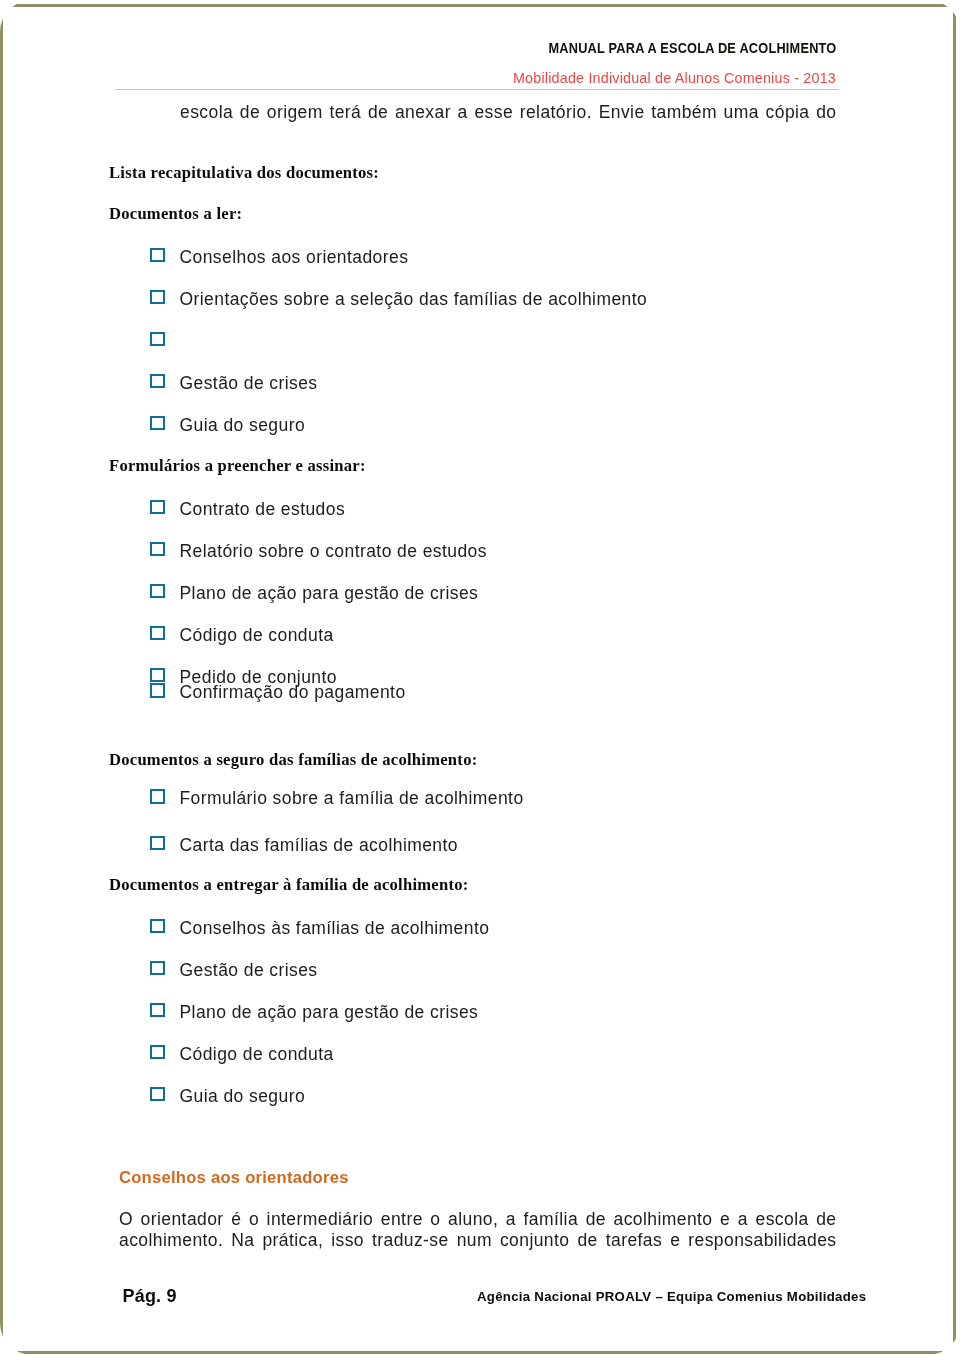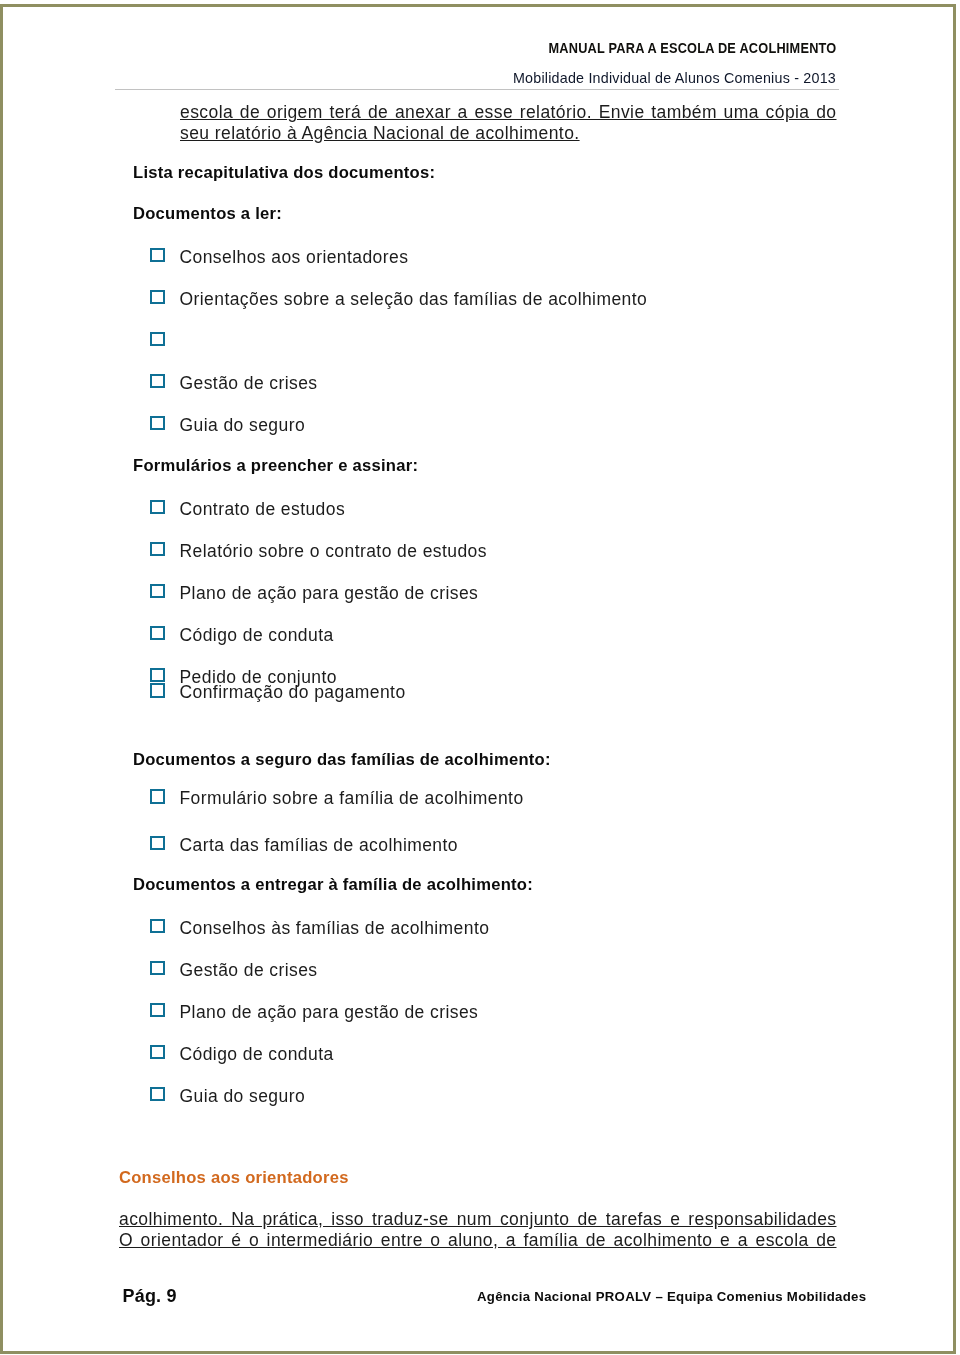--- a/index.html
+++ b/index.html
@@ -2,57 +2,57 @@
 <html><head>
 <meta charset="utf-8">
 <style>
   html, body { margin:0; padding:0; background:#ffffff; }
   body {
     width:960px; height:1355px;
     font-family:"Liberation Sans", sans-serif;
     color:#000;
     -webkit-font-smoothing:antialiased;
   }
-  .page { position:relative; width:960px; height:1355px; overflow:hidden; background:#fff; }
+  .page { position:relative; width:960px; height:1355px; overflow:hidden; background:#fff;border-radius:32px; }
 
   
   .page-frame {
     position:absolute; left:0px; top:4px; width:956px; height:1350px;
     border:3px solid #8f8f61; box-sizing:border-box; pointer-events:none;
   }
 
   
   .header { position:absolute; left:119px; top:38.5px; width:717px; text-align:right; }
   .header-title {
     display:inline-block; white-space:nowrap;
     font-size:14px; font-weight:bold; letter-spacing:0.25px; color:#100f0c;
     line-height:15px;
     transform:scaleX(0.91); transform-origin:100% 50%;
   }
   .header-sub {
     display:block; white-space:nowrap;
-    font-size:14.3px; color:#0f172a; line-height:15px; margin-top:14px;
+    font-size:14.3px; color:#ef4444; line-height:15px; margin-top:14px;
     letter-spacing:0.21px;
   }
   .header-rule {
     position:absolute; left:115px; top:88.7px; width:724px; height:1.8px;
     background:#c2c2c2;
   }
 
   
   .para {
     position:absolute; font-size:17.5px; line-height:21.3px; color:#1c1c1c;
     letter-spacing:0.42px; text-align:justify;
   }
-  .para > span { display:block;text-decoration:underline; }
+  .para > span { display:block; }
   .jline { text-align:justify; text-align-last:justify; }
 
   .blockhead {
-    position:absolute; left:133px; font-size:16.6px; font-weight:bold; color:#0b0b0b;
-    letter-spacing:0.25px; line-height:19px; white-space:nowrap;
+    position:absolute; left:109px; font-size:16.6px; font-weight:bold; color:#0b0b0b;
+    letter-spacing:0.25px; line-height:19px; white-space:nowrap;font-family:Liberation Serif, serif;
   }
 
   .item { position:absolute; left:119px; width:717px; height:21px; }
   .item .cb {
     position:absolute; left:31px; top:0px;
     width:15.2px; height:14.6px; border:2.3px solid #0f7095; box-sizing:border-box;
     background:#fff;
   }
   .item .lbl {
     position:absolute; left:60.5px; top:-1px;
@@ -85,21 +85,20 @@
   <div class="page-frame"></div>
 
   <div class="header">
     <div class="header-title">MANUAL PARA A ESCOLA DE ACOLHIMENTO</div>
     <div class="header-sub">Mobilidade Individual de Alunos Comenius - 2013</div>
   </div>
   <div class="header-rule"></div>
 
   <div class="para" style="left:180px; top:102px; width:656.5px;">
     <span class="jline">escola de origem terá de anexar a esse relatório. Envie também uma cópia do</span>
-    <span>seu relatório à Agência Nacional de acolhimento.</span>
   </div>
 
   <div class="blockhead" style="top:163px">Lista recapitulativa dos documentos:</div>
 
   <div id="checklist-root">
       <div class="blockhead" style="top: 204.2px;">Documentos a ler:</div>
       <div class="item" style="top: 247.7px;">
         <span class="cb"></span>
         <span class="lbl">Conselhos aos orientadores</span>
       </div>
@@ -170,20 +169,20 @@
         <span class="lbl">Código de conduta</span>
       </div>
       <div class="item" style="top: 1086.8px;">
         <span class="cb"></span>
         <span class="lbl">Guia do seguro</span>
       </div>
     </div>
 
   <div class="sect-head" style="top:1168px">Conselhos aos orientadores</div>
   <div class="para" style="left:119px; top:1209px; width:717.5px;">
+    <span class="jline">O orientador é o intermediário entre o aluno, a família de acolhimento e a escola de</span>
     <span class="jline">acolhimento. Na prática, isso traduz-se num conjunto de tarefas e responsabilidades</span>
-    <span class="jline">O orientador é o intermediário entre o aluno, a família de acolhimento e a escola de</span>
   </div>
 
   <div class="footer-page">Pág. 9</div>
   <div class="footer-org">Agência Nacional PROALV – Equipa Comenius Mobilidades</div>
 
 </div>
 
 </body></html>

